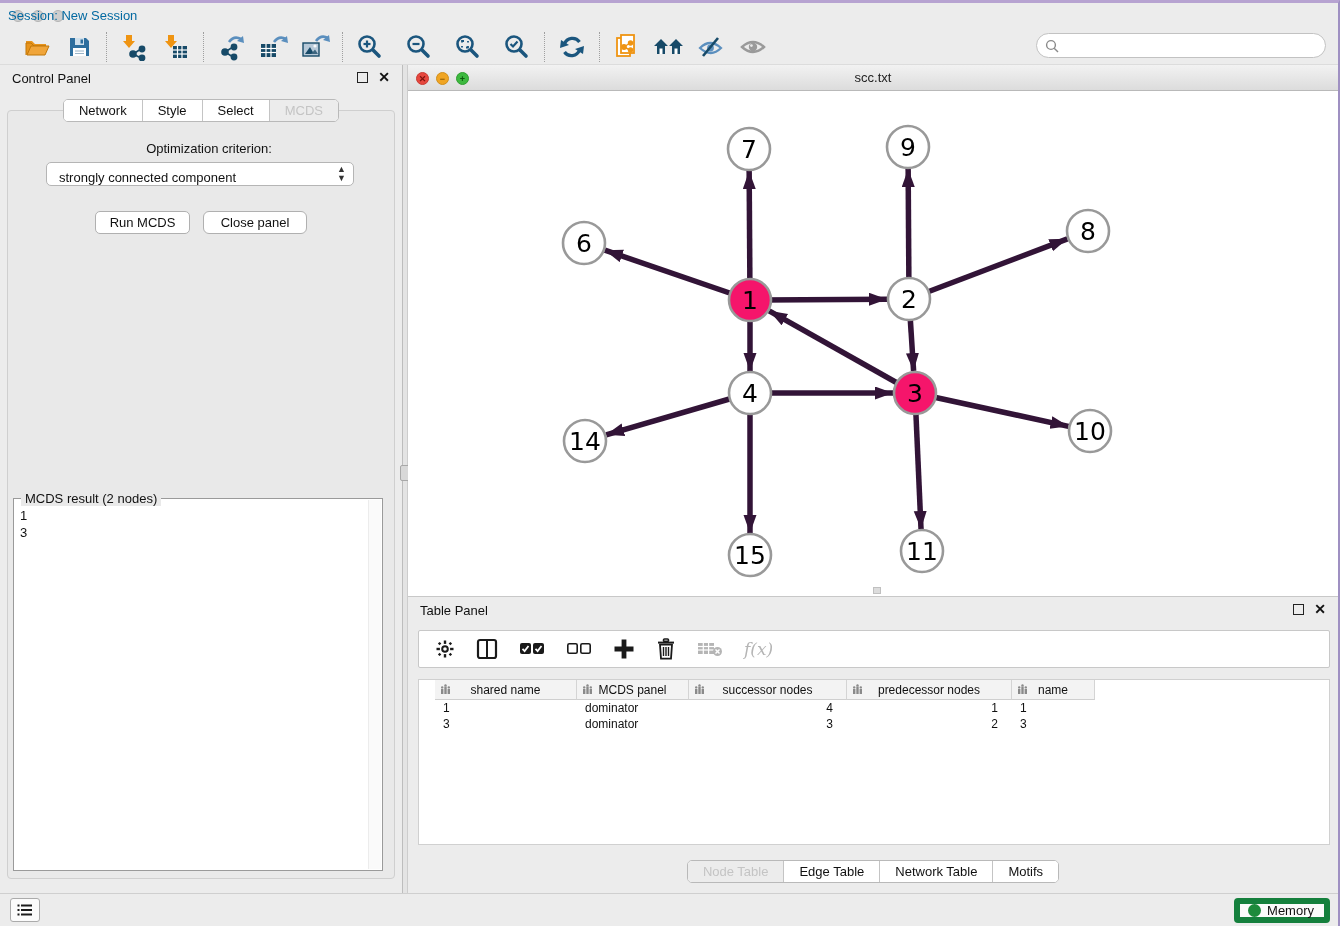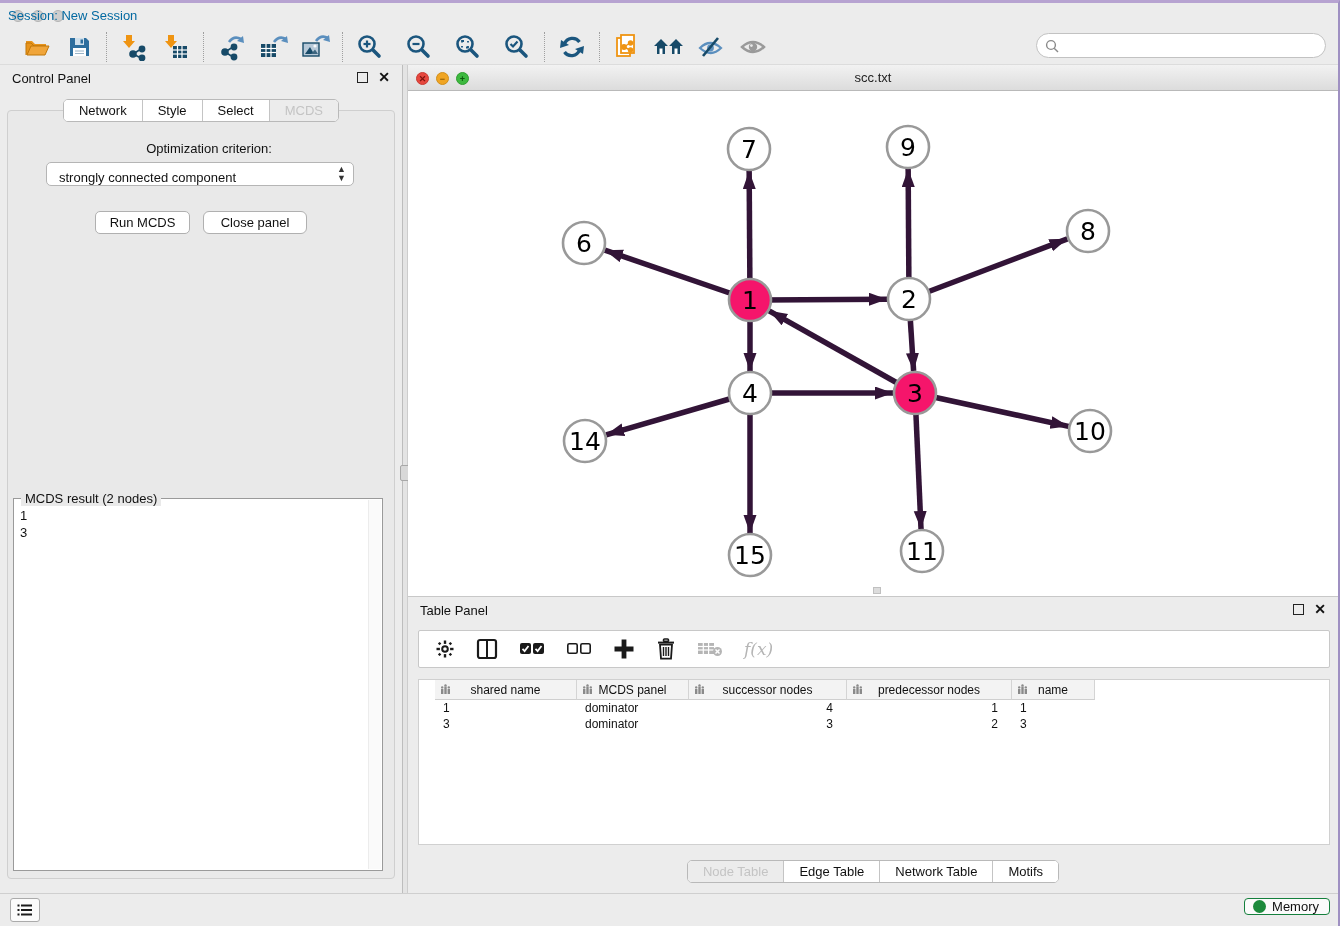--- a/index.html
+++ b/index.html
@@ -74,21 +74,21 @@
   #table-header { display:flex; height:20px; }
   .th { position:relative; background:#f3f3f3; border-right:1px solid #d4d4d4; border-bottom:1px solid #cfcfcf; font-size:12px; color:#111; display:flex; align-items:center; justify-content:center; flex:0 0 auto; }
   .th .col-icon { position:absolute; left:5px; top:4px; }
   .tr { display:flex; height:16px; font-size:12px; color:#111; }
   .td { flex:0 0 auto; overflow:hidden; white-space:nowrap; padding-top:1px; }
   #tp-tabs { position:absolute; left:0; right:0; bottom:10px; display:flex; justify-content:center; }
 
   
   #statusbar { position:absolute; left:0; right:0; bottom:0; height:33px; background:#ececec; border-top:1px solid #cfcfcf; }
   #list-btn { position:absolute; left:10px; top:4px; width:30px; height:24px; background:#fbfbfb; border:1px solid #ababab; border-radius:3px; display:flex; align-items:center; justify-content:center; }
-  #memory-btn { position:absolute; right:8px; top:4px; height:17px; padding:0 10px 0 8px; background:#fbfbfb; border:1px solid #15803d; border-radius:4px; display:flex; align-items:center; gap:6px; font-size:13px; color:#111; }
+  #memory-btn { position:absolute; right:8px; top:4px; height:25px; padding:0 10px 0 8px; background:#fbfbfb; border:6px solid #15803d; border-radius:4px; display:flex; align-items:center; gap:6px; font-size:13px; color:#111; }
   #memory-btn .mem-dot { width:13px; height:13px; border-radius:50%; background:#1d8a3c; }
 </style>
 </head>
 <body>
 
 <div id="frame">
 
   <div id="titlebar">
     <div class="traffic">
       <span class="dot"></span>

